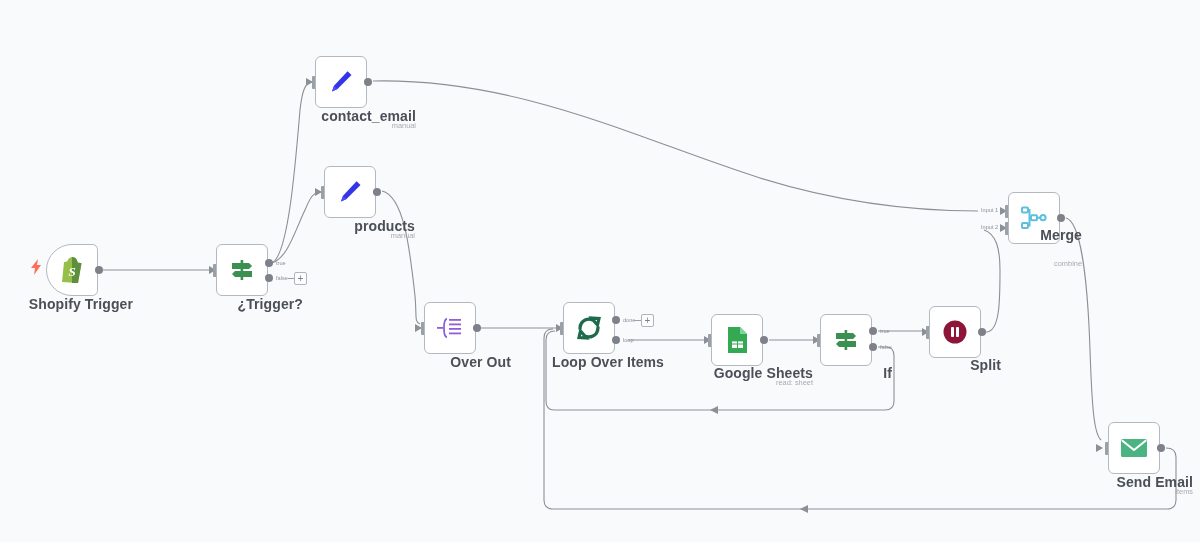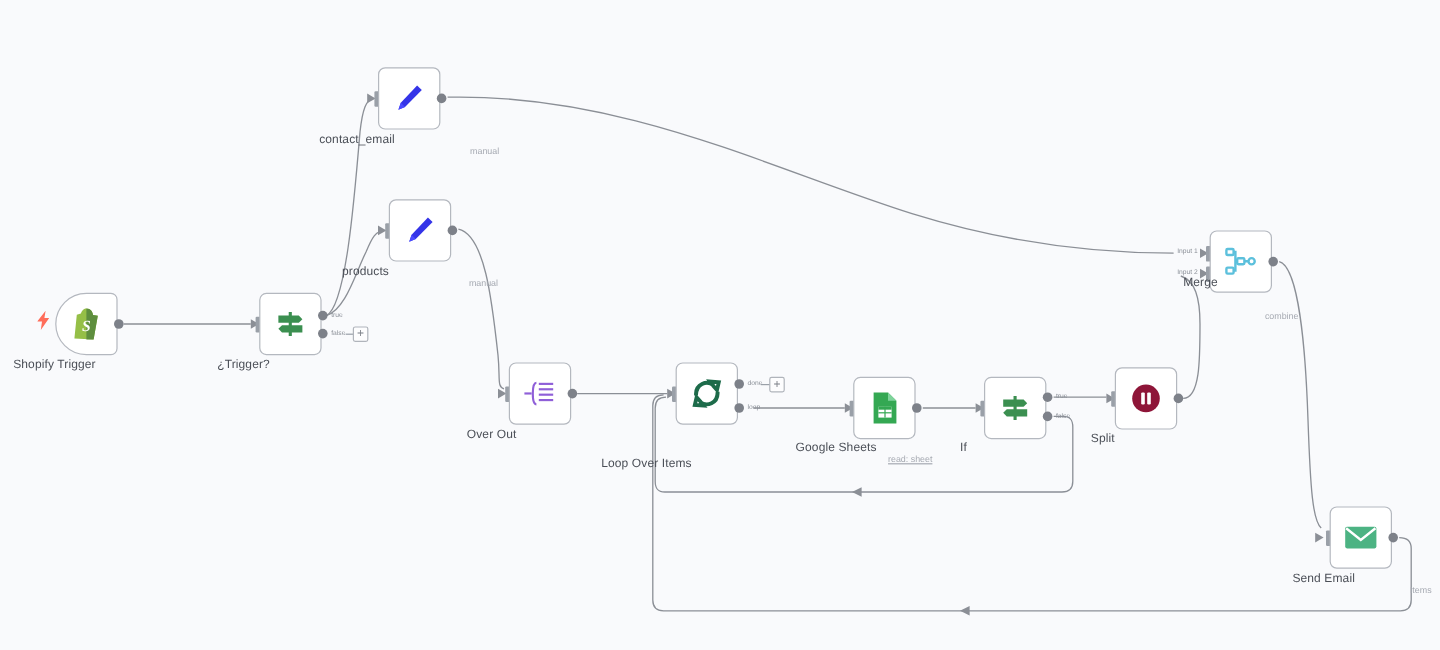--- a/index.html
+++ b/index.html
@@ -44,23 +44,23 @@
     display: flex;
     align-items: center;
     justify-content: center;
   }
   .node.trigger {
     border-top-left-radius: 28px;
     border-bottom-left-radius: 28px;
   }
   .node-label {
     position: absolute;
-    text-align: left;
-    font-size: 10px;
-    font-weight: normal;
+    text-align: right;
+    font-size: 14px;
+    font-weight: bold;
     color: #4b4f57;
     white-space: nowrap;
     line-height: 11px;
     letter-spacing: 0.1px;
   }
   .node-sub {
     position: absolute;
     text-align: right;
     font-size: 7.4px;
     color: #a6aab2;
@@ -233,36 +233,36 @@
       <path d="M5 14 A9 9 0 0 1 19.5 7 L17 4 L24 4.5 L22.5 11 L20 8.2" fill="none" stroke="#1d6b4a" stroke-width="3.2" stroke-linecap="square"></path>
       <path d="M23 14 A9 9 0 0 1 8.5 21 L11 24 L4 23.5 L5.5 17 L8 19.8" fill="none" stroke="#1d6b4a" stroke-width="3.2" stroke-linecap="square"></path>
     </svg>
   </div>
   <div class="port" style="left:612px; top:316px;"></div>
   <div class="port-label" style="left:623px; top:317px;">done</div>
   <div class="stub" style="left:634px; top:320px; width:8px;"></div>
   <div class="plus-box" style="left:641px; top:314px;">+</div>
   <div class="port" style="left:612px; top:336px;"></div>
   <div class="port-label" style="left:623px; top:337px;">loop</div>
-  <div class="node-label" style="left:501px; top:357px; width:150px;margin-top:24px;">Loop Over Items</div>
+  <div class="node-label" style="left:514px; top:357px; width:150px;">Loop Over Items</div>
 
   <div class="in-port" style="left:708px; top:334px;"></div>
   <div class="node" style="left:711px; top:314px;">
     <svg class="icon-svg" width="24" height="28" viewBox="0 0 24 28">
       <path d="M3 1 L15 1 L22 8 L22 27 L3 27 Z" fill="#34a853"></path>
       <path d="M15 1 L22 8 L15 8 Z" fill="#7fd39b"></path>
       <rect x="7" y="13" width="11" height="9" fill="#ffffff"></rect>
       <rect x="7" y="13" width="11" height="2.4" fill="#34a853"></rect>
       <rect x="12" y="13" width="1" height="9" fill="#34a853"></rect>
       <rect x="7" y="17.5" width="11" height="1" fill="#34a853"></rect>
     </svg>
   </div>
   <div class="port" style="left:760px; top:336px;"></div>
   <div class="node-label" style="left:663px; top:368px; width:150px;">Google Sheets</div>
-  <div class="node-sub" style="left:627px; top:378px; width:150px;text-decoration:underline;">read: sheet</div>
+  <div class="node-sub" style="left:663px; top:378px; width:150px;">read: sheet</div>
 
   <div class="in-port" style="left:817px; top:334px;"></div>
   <div class="node" style="left:820px; top:314px;">
     <svg class="icon-svg" width="26" height="26" viewBox="0 0 26 26">
       <rect x="11.6" y="3" width="2.6" height="20" fill="#3b8f50"></rect>
       <path d="M3 6 L20 6 L23 9 L20 12 L3 12 Z" fill="#3b8f50"></path>
       <path d="M23 14 L6 14 L3 17 L6 20 L23 20 Z" fill="#3b8f50"></path>
     </svg>
   </div>
   <div class="port" style="left:869px; top:327px;"></div>

